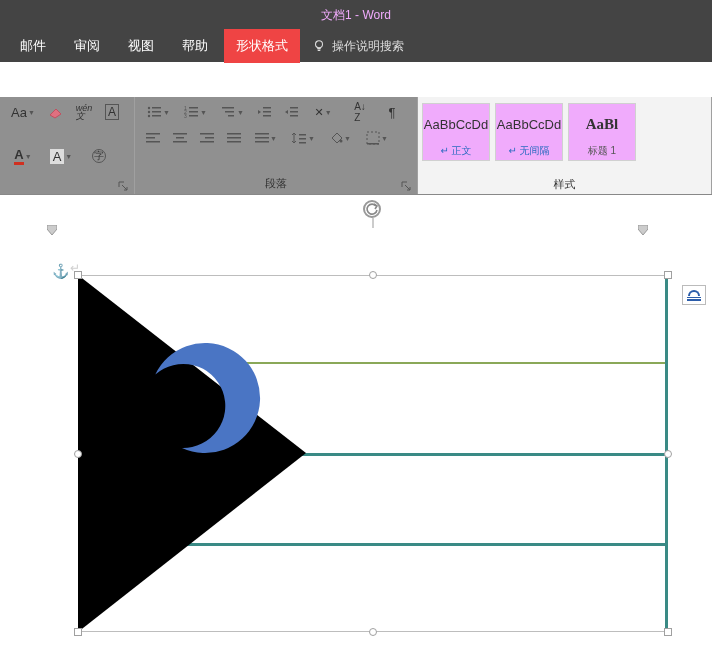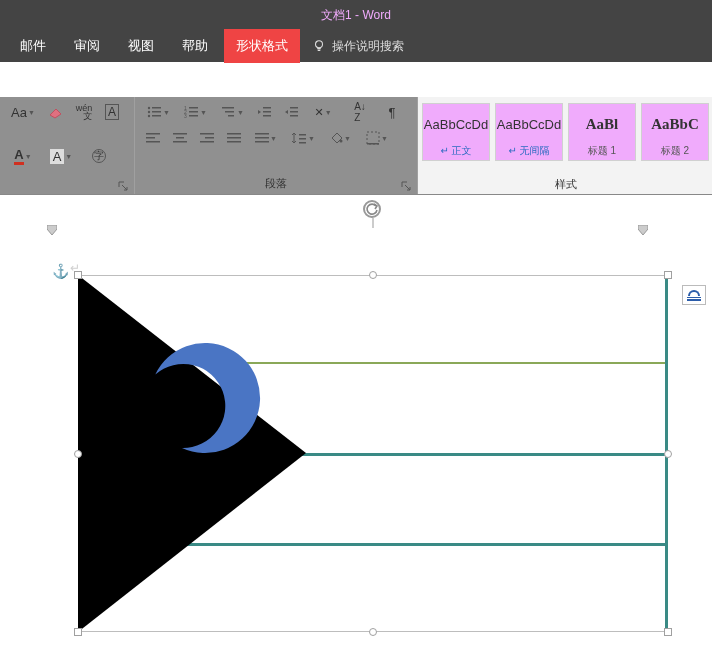--- a/index.html
+++ b/index.html
@@ -77,21 +77,21 @@
 <div class="ribbon">
   <div class="ribbon-group font-group">
     <div class="controls">
       <div class="icon-btn wide">Aa<span class="dd-arrow">▼</span></div>
       <div class="icon-btn">
           <svg width="16" height="14">
             <path d="M2 10 L8 4 L13 9 L7 13 Z" fill="#e07080" stroke="#c05060"></path>
           </svg>
         </div>
       <div class="icon-btn">
-          <span style="font-size:9px;line-height:8px;text-align:right;">wén<br>文</span>
+          <span style="font-size:9px;line-height:8px;text-align:left;font-style:italic;">wén<br>文</span>
         </div>
       <div class="icon-btn">
           <span style="border:1px solid #555;padding:0 2px;font-size:12px;">A</span>
         </div>
     </div>
     <div class="controls">
       <div class="icon-btn wide">
           <span style="border-bottom:3px solid #d03020;font-weight:bold;">A</span>
           <span class="dd-arrow">▼</span>
         </div>
@@ -246,24 +246,20 @@
         <div class="preview">AaBbCcDd</div>
         <div class="name link">↵ 正文</div>
       </div>
       <div class="style-item">
         <div class="preview">AaBbCcDd</div>
         <div class="name link">↵ 无间隔</div>
       </div>
       <div class="style-item heading">
         <div class="preview">AaBl</div>
         <div class="name">标题 1</div>
-      </div>
-      <div class="style-item heading">
-        <div class="preview" style="font-size:15px;">AaBbC</div>
-        <div class="name">标题 2</div>
       </div>
     </div>
     <div class="label">
       <span>样式</span>
     </div>
   </div>
 </div>
 
 <div class="doc-area">
 

